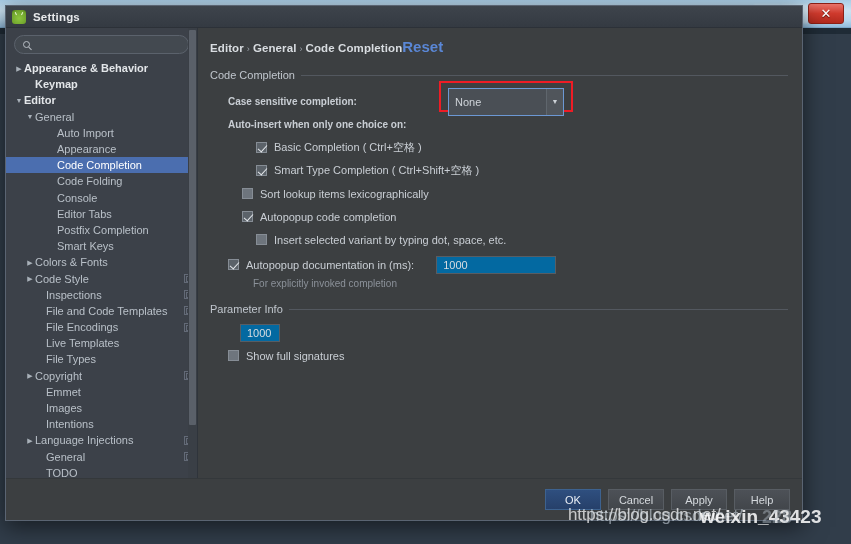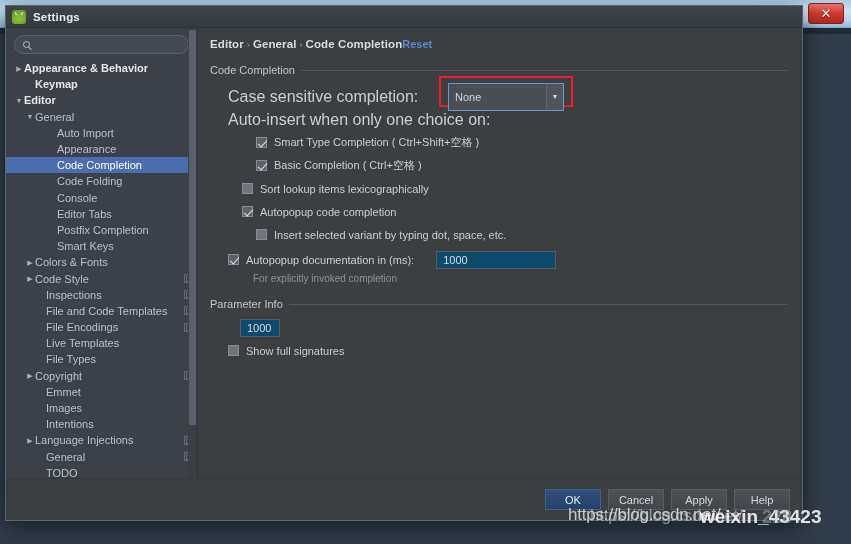--- a/index.html
+++ b/index.html
@@ -138,48 +138,48 @@
   #sb-thumb {
     position: absolute; right: 1px; top: 2px; width: 7px; height: 395px;
     background: #5a6069; border-radius: 1px;
   }
 
   
   #content { flex: 1; background: #3c3f41; position: relative; padding: 10px 14px 0 12px; min-width: 0; }
   #crumb-row { display: flex; align-items: baseline; }
   #crumbs { font-size: 11.5px; color: #d9dde1; font-weight: bold; letter-spacing:.1px;}
   #crumbs .sep { color: #9aa2ab; font-weight: normal; margin: 0 3px; font-size: 9px;}
-  #reset-link { font-size: 11px; color: #5a87d6; font-weight: bold; cursor: pointer; }
+  #reset-link { font-size: 15px; color: #5a87d6; font-weight: bold; cursor: pointer; }
 
   .group { margin-top: 14px; position: relative; }
   .group-head { display: flex; align-items: center; gap: 6px; }
   .group-title { font-size: 11px; color: #c0c6cd; white-space: nowrap; }
   .group-rule { flex: 1; height: 1px; background: #53585f; }
 
   .row { display: flex; align-items: center; height: 23px; }
-  .row-label { font-size: 16px; color: #c9ced4; }
+  .row-label { font-size: 10px; color: #c9ced4; font-weight: bold; }
   .sub { font-size: 10px; color: #8b9199; }
 
   .cb { display:flex; align-items:center; height:22px; }
   .box {
     width: 11px; height: 11px; flex: none; position: relative;
     background: #6e757d; border: 1px solid #868d95;
   }
   .box.checked { background: #5b6269; }
   .box.checked::after {
     content: "";
     position: absolute; left: 2.5px; top: 0px;
     width: 4px; height: 8px;
     border: solid #e6e9ec; border-width: 0 1.8px 1.8px 0;
     transform: rotate(42deg);
   }
   .cb-label { font-size: 11px; color: #c9ced4; margin-left: 7px; white-space: nowrap; }
 
   .txtfield {
-    height: 18px; background: #0c4a6e; border: 1px solid #585d63;
+    height: 18px; background: #0369a1; border: 1px solid #585d63;
     color: #d9dde1; font-size: 11px; display: flex; align-items: center;
     padding: 0 6px; font-family: "Liberation Sans", sans-serif;
   }
 
   #combo-wrap { position: relative; }
   #combo-anno {
     position: absolute; left: -9px; top: -7px; width: 134px; height: 31px;
     border: 2px solid #ee1c25; pointer-events: none;
   }
   #combo {
@@ -407,27 +407,27 @@
         </div>
 
         <div class="row" style="padding-left:18px;">
           <span class="row-label">Auto-insert when only one choice on:</span>
         </div>
 
         <div id="opts">
             <div class="row" style="padding-left: 46px;">
               <span class="cb">
                 <span class="box checked"></span>
-                <span class="cb-label">Smart Type Completion ( Ctrl+Shift+空格 )</span>
+                <span class="cb-label">Basic Completion ( Ctrl+空格 )</span>
               </span>
             </div>
             <div class="row" style="padding-left: 46px;">
               <span class="cb">
                 <span class="box checked"></span>
-                <span class="cb-label">Basic Completion ( Ctrl+空格 )</span>
+                <span class="cb-label">Smart Type Completion ( Ctrl+Shift+空格 )</span>
               </span>
             </div>
             <div class="row" style="padding-left: 32px;">
               <span class="cb">
                 <span class="box"></span>
                 <span class="cb-label">Sort lookup items lexicographically</span>
               </span>
             </div>
             <div class="row" style="padding-left: 32px;">
               <span class="cb">

